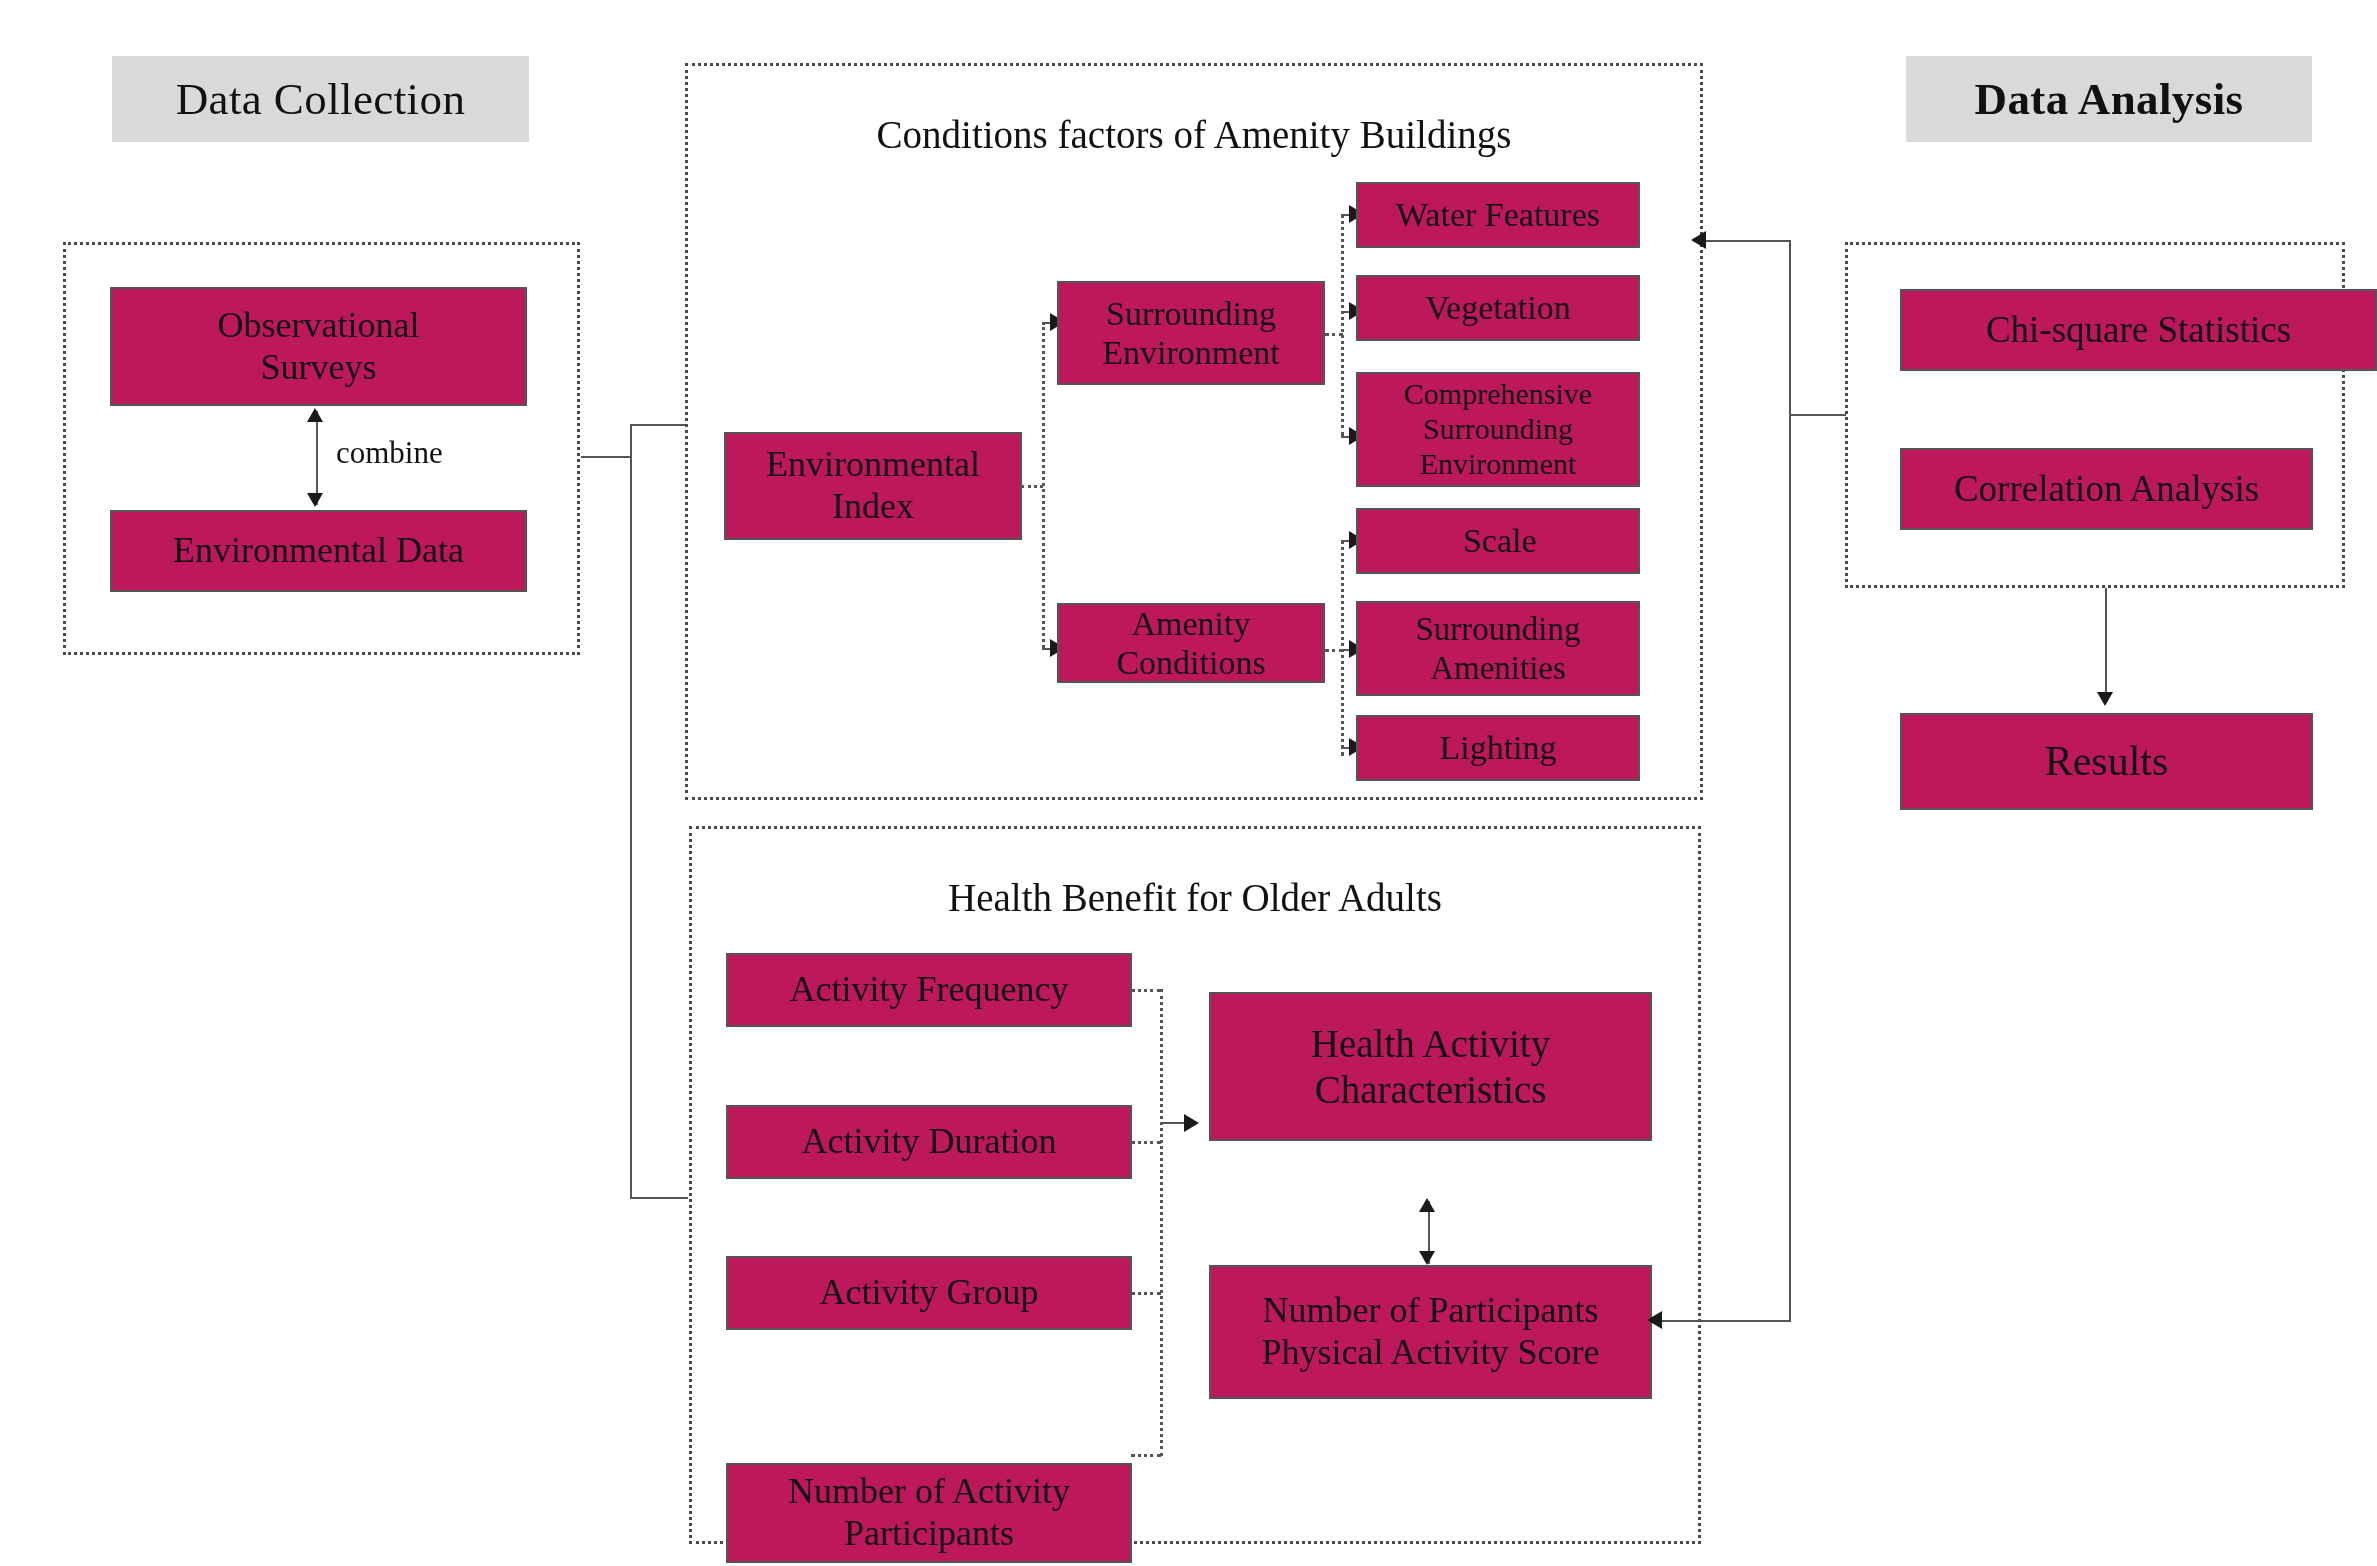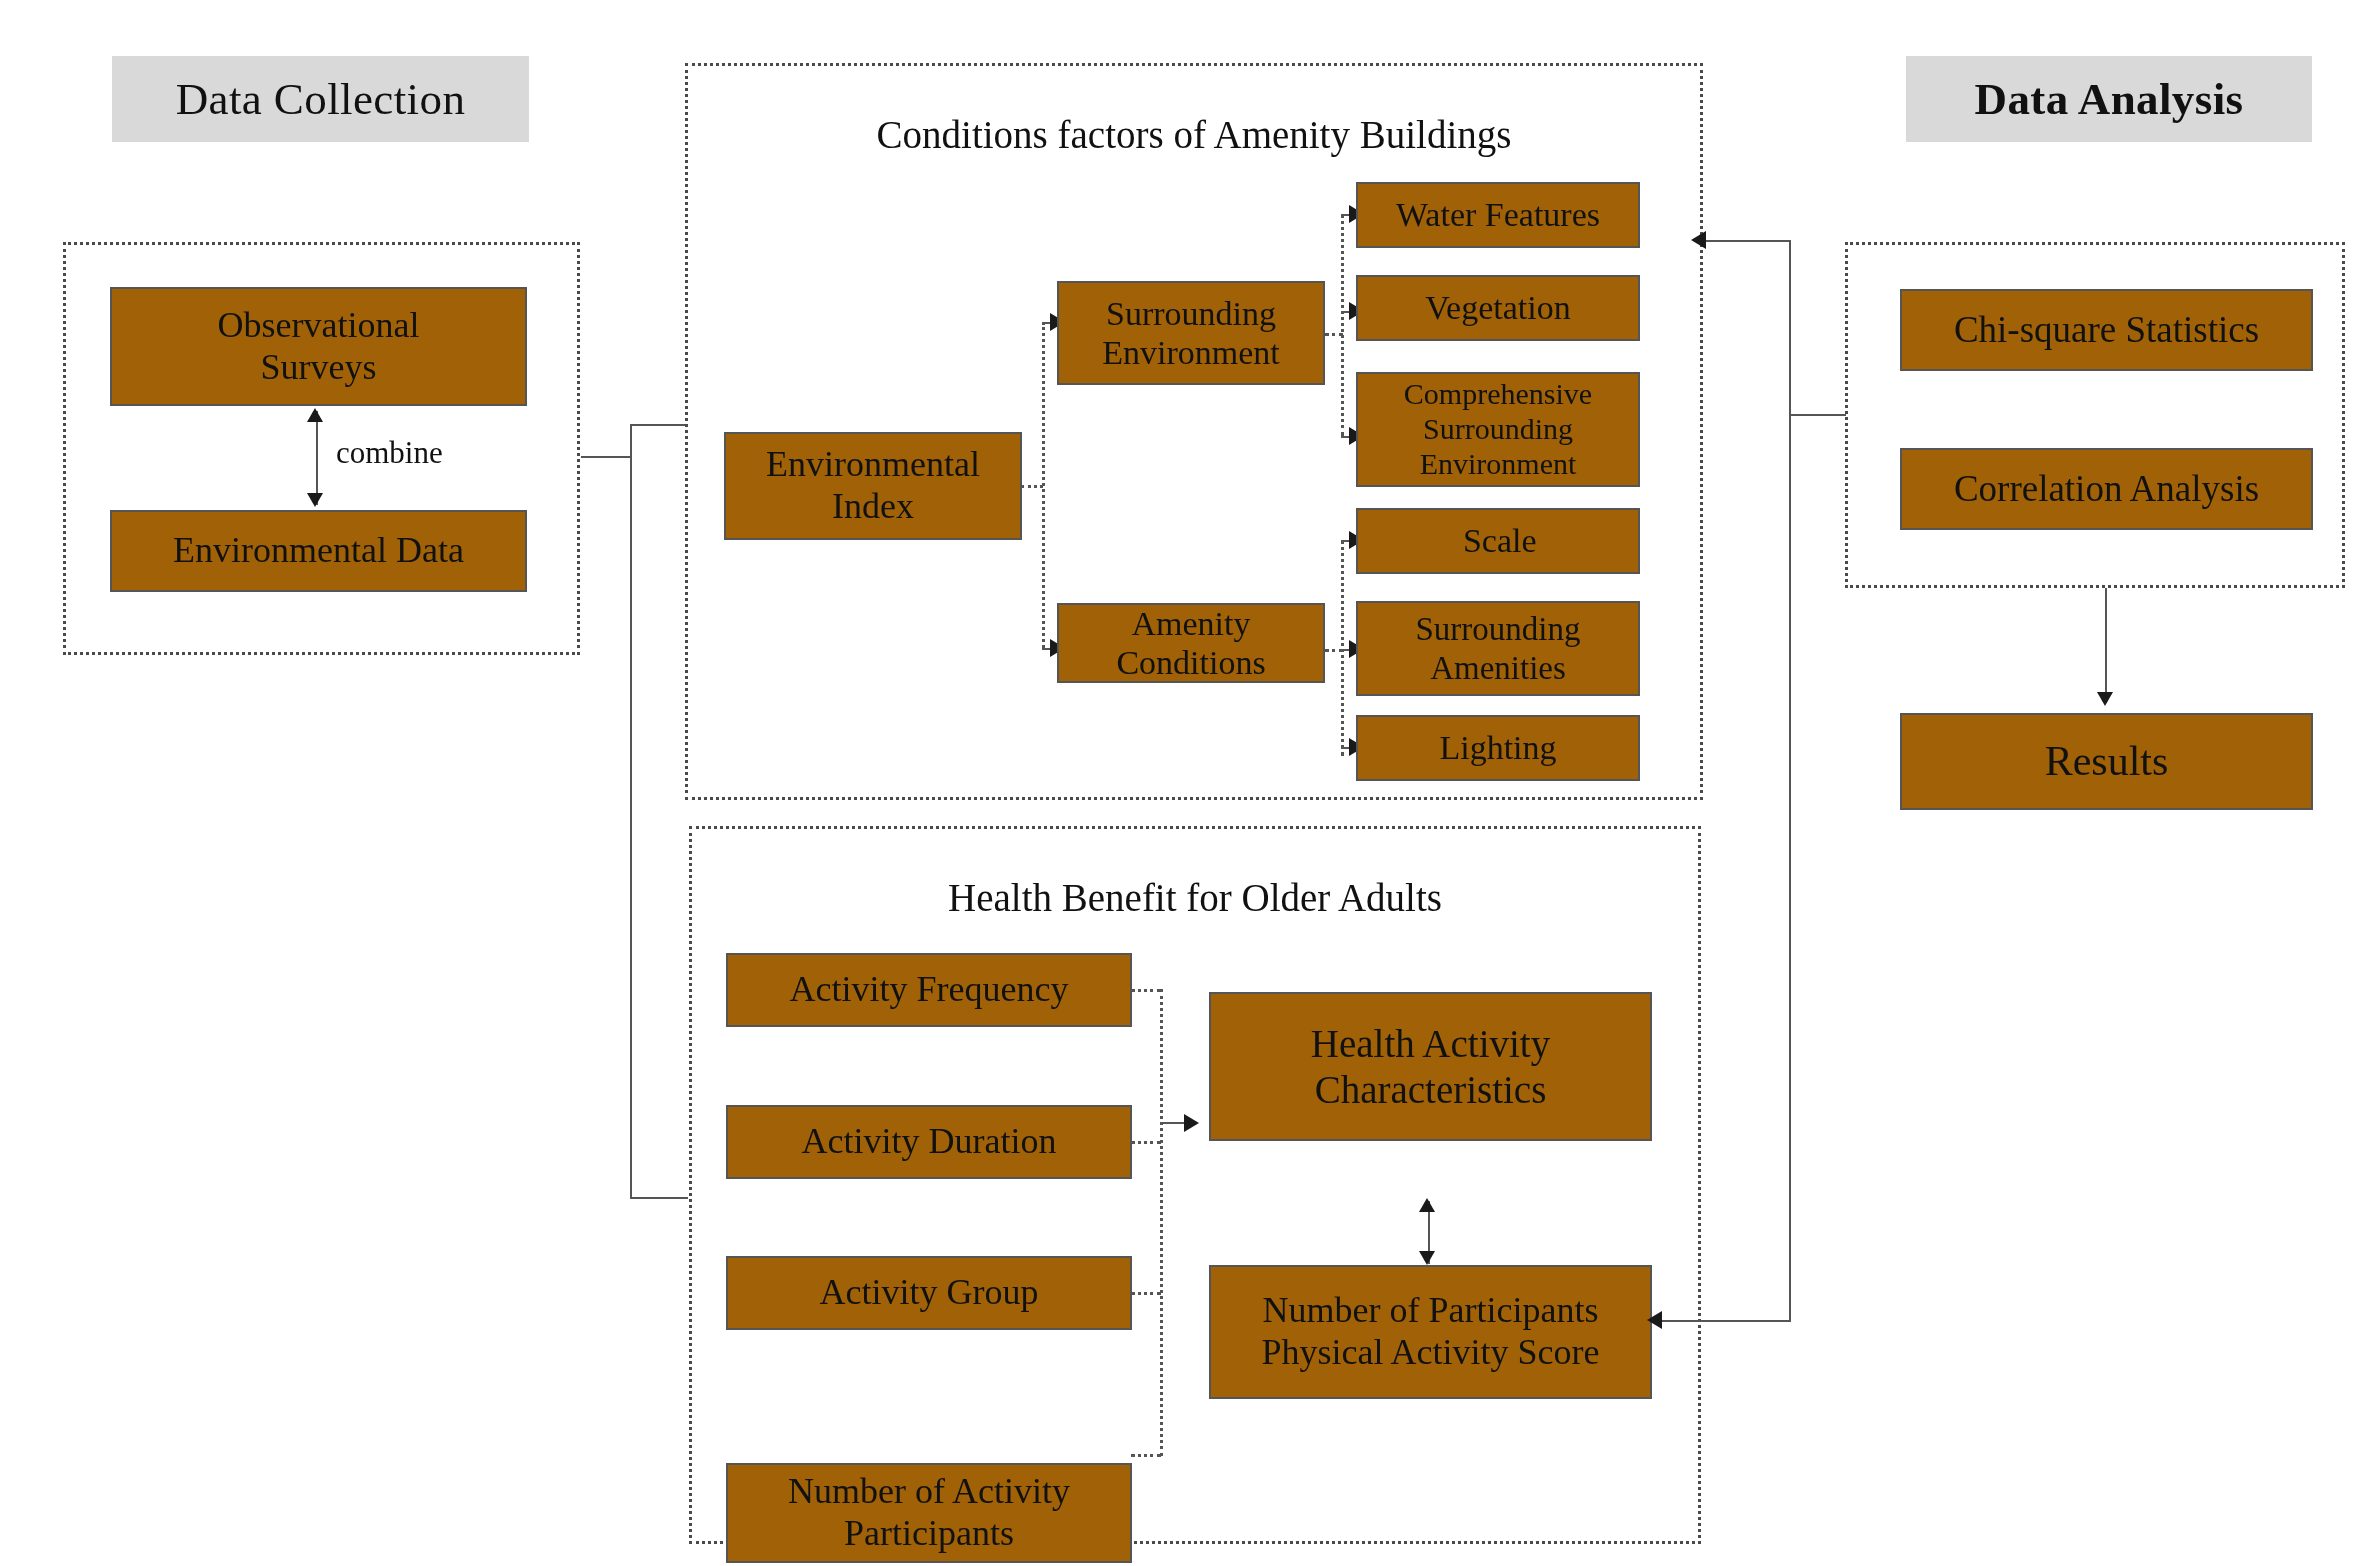--- a/index.html
+++ b/index.html
@@ -12,21 +12,21 @@
 
   
   .panel{position:absolute;border:3px dotted #4a4a4a;box-sizing:border-box;}
 
   
   .panel-title{position:absolute;font-size:39px;color:#111;text-align:center;
                white-space:nowrap;}
 
   
   .box{position:absolute;box-sizing:border-box;border:2.2px solid #555;
-       background:#a16207;display:flex;align-items:center;justify-content:center;
+       background:#be185d;display:flex;align-items:center;justify-content:center;
        text-align:center;color:#111;line-height:1.16;padding:1.5px 4.5px;}
   .box.f40{font-size:30px;}
   .box.f44{font-size:33px;}
   .box.f46{font-size:34px;}
   .box.f48{font-size:36px;}
 
   
   .hline{position:absolute;height:0;border-top:2.2px solid #555;}
   .vline{position:absolute;width:0;border-left:2.2px solid #555;}
   .hdot{position:absolute;height:0;border-top:3px dotted #555;}
@@ -146,21 +146,21 @@
 Physical Activity Score</div>
 
   <div class="vline" style="left:1428px;top:1201px;height:63px;"></div>
   <div class="arr arr-u" style="left:1419px;top:1198px;"></div>
   <div class="arr arr-d" style="left:1419px;top:1251px;"></div>
 
   <div class="band" style="left:1906px;top:56px;width:406px;height:86px;font-weight:bold;">Data Analysis</div>
 
   <div class="panel" style="left:1845px;top:242px;width:500px;height:346px;"></div>
 
-  <div class="box f50" style="left:1900px;top:289px;width:413px;height:82px;font-size:37px;">Chi-square Statistics</div>
+  <div class="box f50" style="left:1900px;top:289px;width:477px;height:82px;font-size:37px;">Chi-square Statistics</div>
   <div class="box f50" style="left:1900px;top:448px;width:413px;height:82px;font-size:37px;">Correlation Analysis</div>
 
   <div class="vline" style="left:2105px;top:588px;height:115px;"></div>
   <div class="arr arr-d" style="left:2097px;top:692px;"></div>
 
   <div class="box f56" style="left:1900px;top:713px;width:413px;height:97px;font-size:42px;">Results</div>
 
   <div class="hline" style="left:1791px;top:414px;width:55px;"></div>
   <div class="vline" style="left:1789px;top:240px;height:1081px;"></div>
   <div class="hline" style="left:1703px;top:240px;width:88px;"></div>

